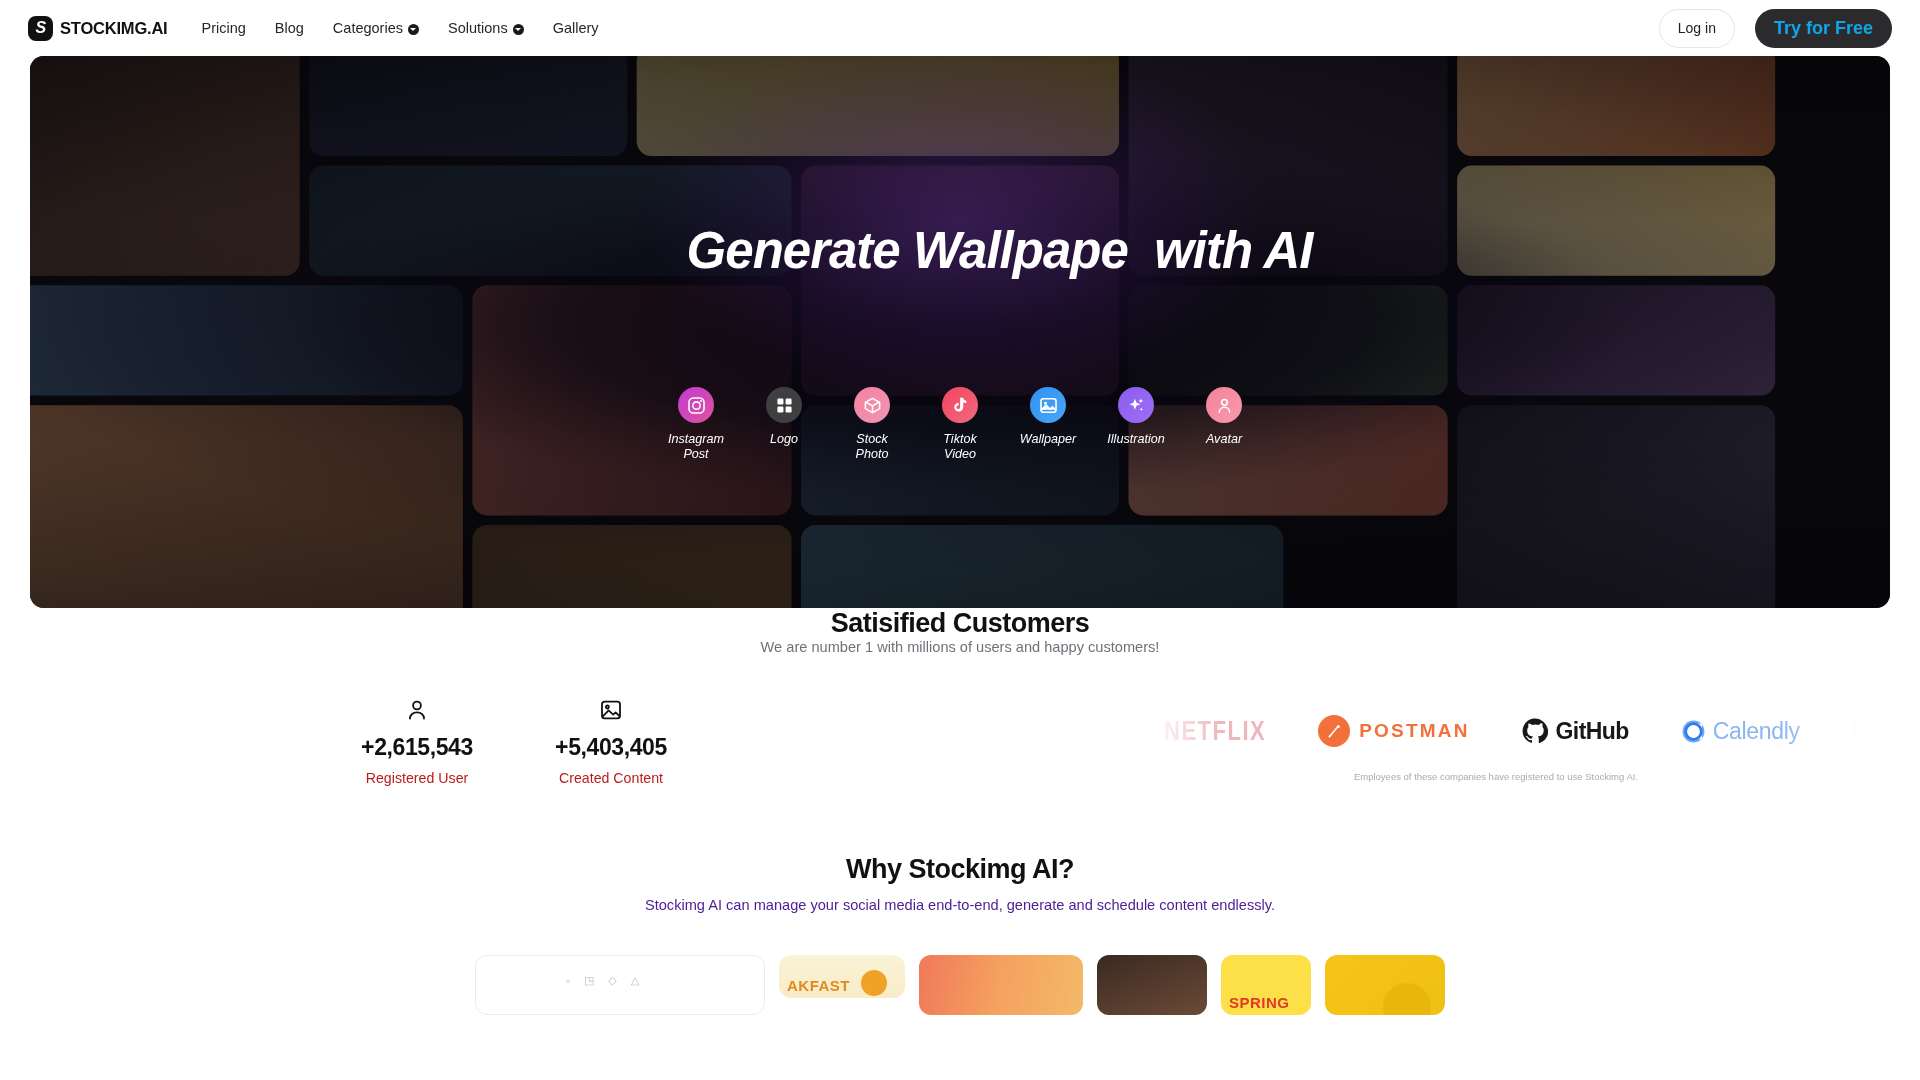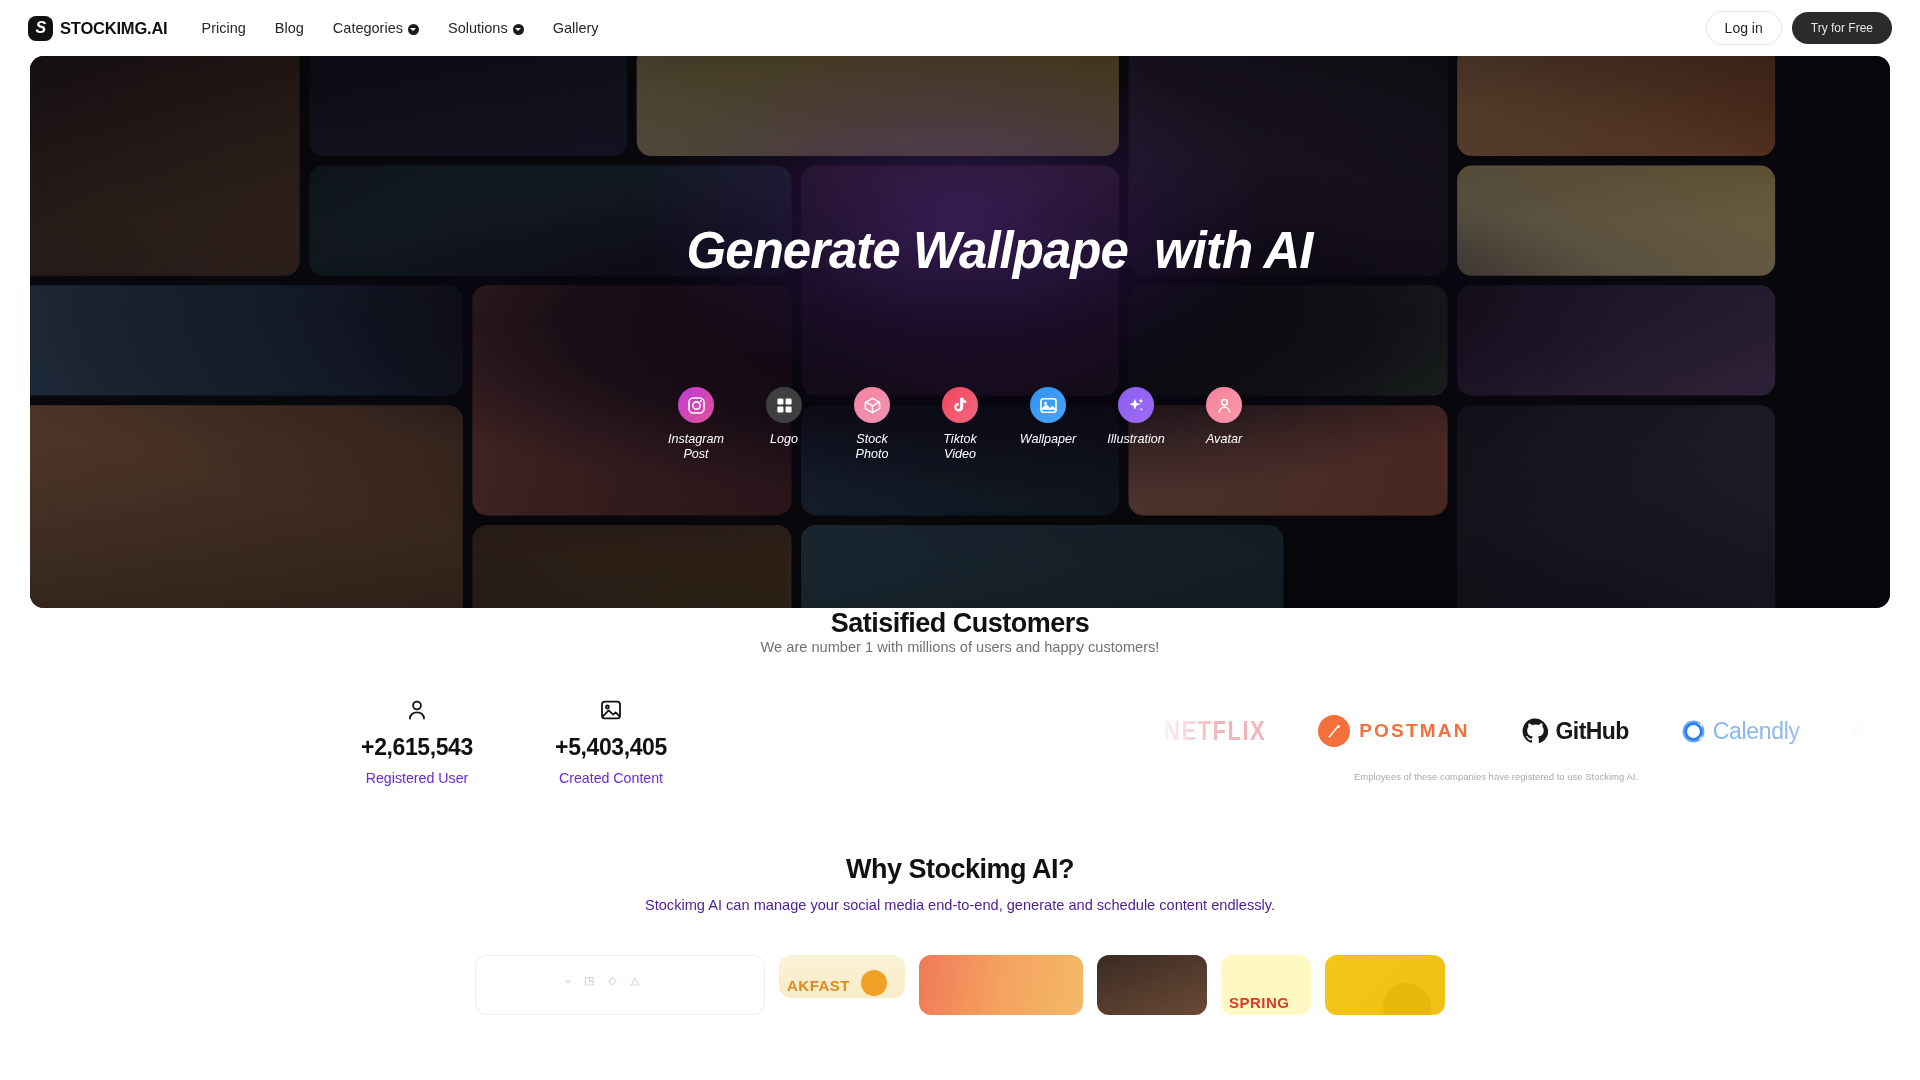--- a/index.html
+++ b/index.html
@@ -57,41 +57,41 @@
     top: 1px;
   }
   .caret::after {
     content: "";
     width: 0; height: 0;
     border-left: 3px solid transparent;
     border-right: 3px solid transparent;
     border-top: 3px solid #ffffff;
     margin-top: 1px;
   }
-  .header-actions { margin-left: auto; display: flex; align-items: center; gap: 10px; }
+  .header-actions { margin-left: auto; display: flex; gap: 20px; }
   .btn-login {
     font-size: 14px;
     color: #1f1f23;
     background: #ffffff;
     border: 1px solid #e6e6e8;
     border-radius: 999px;
     padding: 8px 18px;
     cursor: pointer;
     font-family: inherit;
   }
   .btn-try {
-    font-size: 12px;
-    color: #e5e5e5;
+    font-size: 18px;
+    color: #0ea5e9;
     background: #2b2b2e;
     border: none;
     border-radius: 999px;
     padding: 9px 19px;
     cursor: pointer;
     font-family: inherit;
-    font-weight: 400;
+    font-weight: 700;
   }
 
   
   .hero {
     position: relative;
     margin: 0 30px;
     height: 552px;
     border-radius: 14px;
     overflow: hidden;
     background: #0a0a0c;
@@ -197,21 +197,21 @@
   .stat { display: flex; flex-direction: column; align-items: center; width: 150px; }
   .stat-icon { color: #111214; height: 26px; display: flex; align-items: center; }
   .stat-value {
     margin-top: 11px;
     font-size: 23px;
     font-weight: 700;
     color: #101113;
     letter-spacing: -0.4px;
     white-space: nowrap;
   }
-  .stat-label { margin-top: 9px; font-size: 14.2px; color: #6d28d9; white-space: nowrap; }
+  .stat-label { margin-top: 9px; font-size: 14.2px; color: #b91c1c; white-space: nowrap; }
 
   .logos-wrap { margin-left: auto; width: 740px; position: relative; padding-top: 12px; }
   .logos-row {
     display: flex;
     align-items: center;
     justify-content: flex-start;
     gap: 52px;
     height: 44px;
     padding-left: 14px;
     position: relative;
@@ -496,20 +496,20 @@
           <span>◇</span>
           <span>△</span>
         </div>
       </div>
       <div class="strip-card" style="width: 126px; height: 43px; background: linear-gradient(rgb(251, 243, 216), rgb(247, 236, 198));">
         <div style="position: absolute; left: 8px; bottom: 4px; font-size: 15px; font-weight: 700; color: rgb(224, 138, 30); letter-spacing: 0.5px;">AKFAST</div>
         <div style="position: absolute; right: 18px; bottom: 2px; width: 26px; height: 26px; border-radius: 50%; background: rgb(240, 162, 38);"></div>
       </div>
       <div class="strip-card" style="width: 164px; height: 60px; background: linear-gradient(100deg, rgb(240, 121, 90), rgb(245, 162, 95), rgb(243, 185, 104));"></div>
       <div class="strip-card" style="width: 110px; height: 60px; background: linear-gradient(160deg, rgb(58, 42, 34), rgb(107, 74, 54));"></div>
-      <div class="strip-card" style="width: 90px; height: 60px; background: #fef9c3;">
+      <div class="strip-card" style="width: 90px; height: 60px; background: #fde047;">
         <div style="position: absolute; left: 8px; bottom: 4px; font-size: 15px; font-weight: 700; color: rgb(224, 57, 42); letter-spacing: 0.5px;">SPRING</div>
       </div>
       <div class="strip-card" style="width: 120px; height: 60px; background: linear-gradient(135deg, rgb(245, 197, 24), rgb(239, 192, 20));">
         <div style="position: absolute; right: 14px; bottom: -16px; width: 48px; height: 48px; border-radius: 50%; background: rgb(232, 183, 12);"></div>
       </div>
     </div>
 </div>
 
 </body></html>

